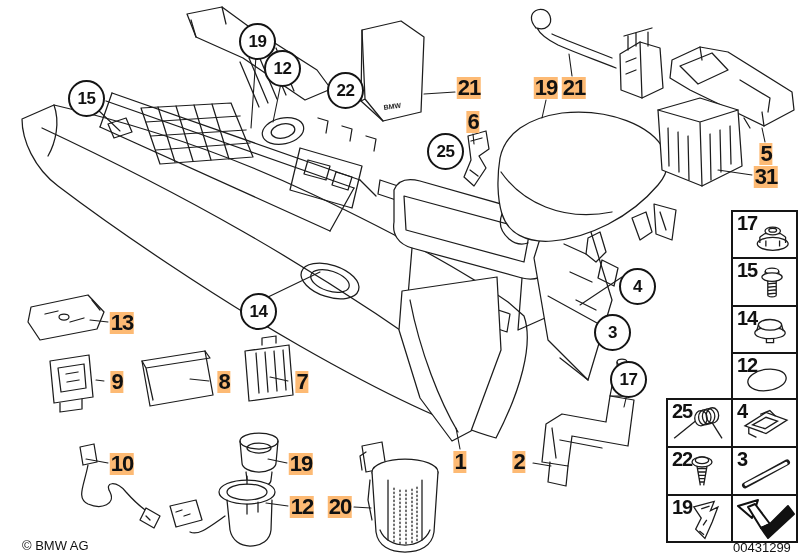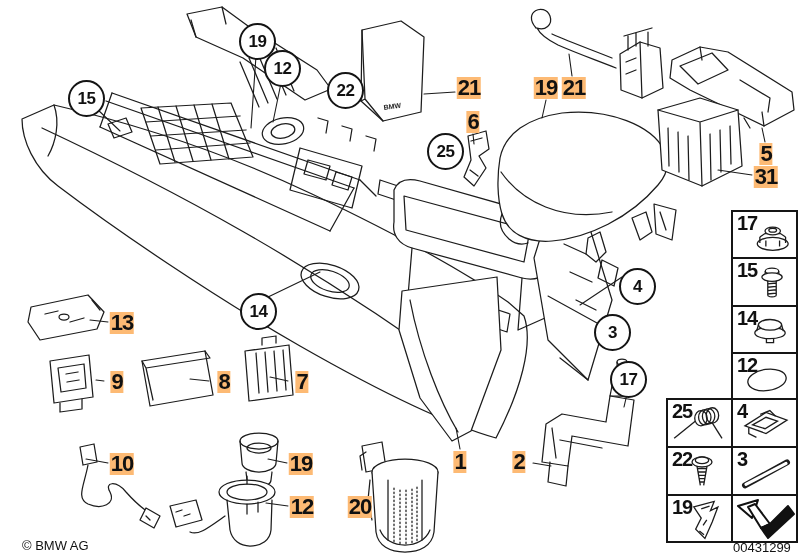--- a/index.html
+++ b/index.html
@@ -230,21 +230,21 @@
   <div class="pl" style="left:473px;top:122px">6</div>
   <div class="pl" style="left:766px;top:154px">5</div>
   <div class="pl" style="left:766px;top:177px">31</div>
   <div class="pl" style="left:122px;top:323px">13</div>
   <div class="pl" style="left:117px;top:382px">9</div>
   <div class="pl" style="left:224px;top:382px">8</div>
   <div class="pl" style="left:302px;top:382px">7</div>
   <div class="pl" style="left:122px;top:464px">10</div>
   <div class="pl" style="left:301px;top:464px">19</div>
   <div class="pl" style="left:302px;top:507px">12</div>
-  <div class="pl" style="left:360px;top:507px">20</div>
+  <div class="pl" style="left:340px;top:507px">20</div>
   <div class="pl" style="left:460px;top:462px">1</div>
   <div class="pl" style="left:519px;top:462px">2</div>
 
   <div class="cell" style="left:731px;top:210px;width:67px;height:49px">
     <span class="lbl">17</span>
     <svg width="48" height="38" viewBox="0 0 56 44" style="right:1px;bottom:1px">
       <g stroke="#1c1c1c" fill="#fff" stroke-width="1.3">
         <ellipse cx="30" cy="30" rx="18" ry="7.5"></ellipse>
         <path d="M15,22 L15,29 M45,22 L45,29 M22,26 L22,33 M38,26 L38,33" fill="none"></path>
         <path d="M15,22 L21,18 L39,18 L45,22" fill="none"></path>

